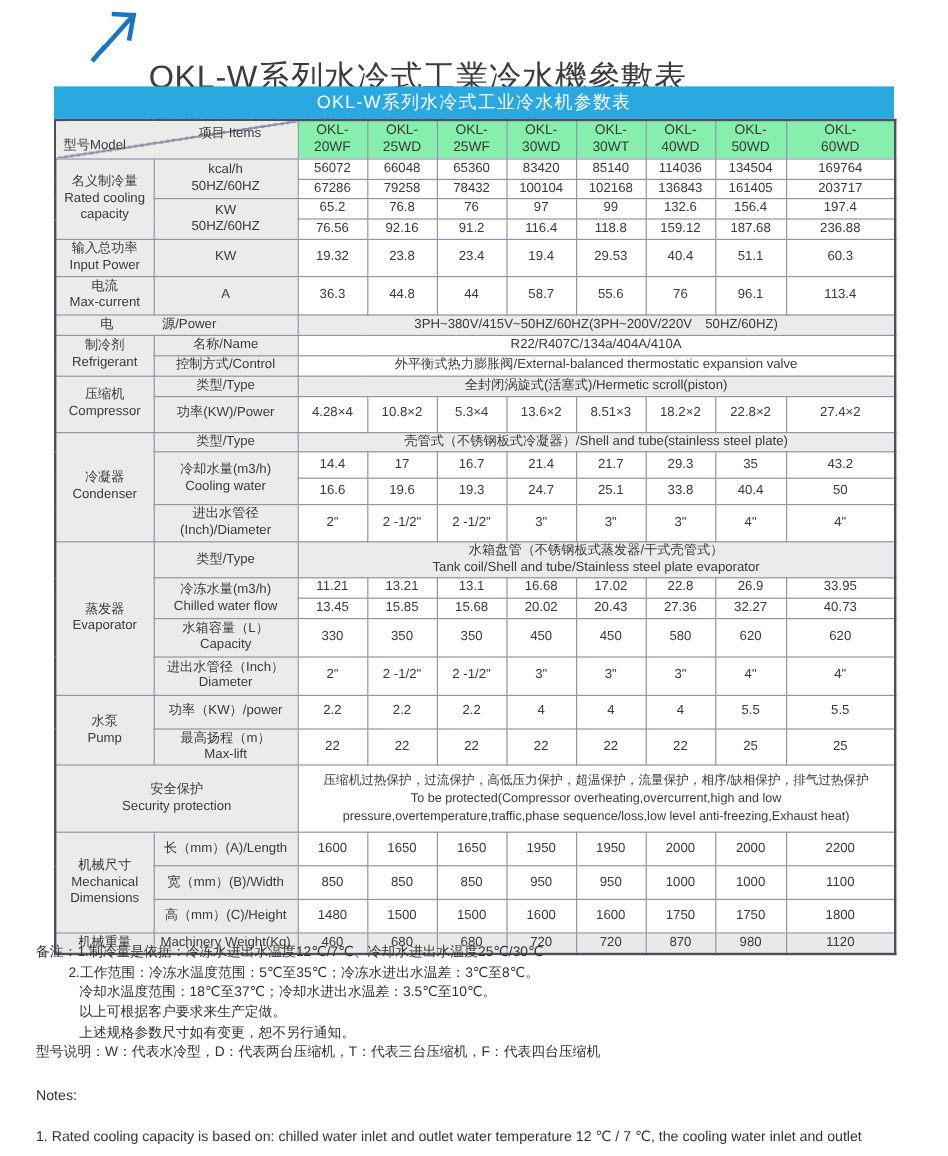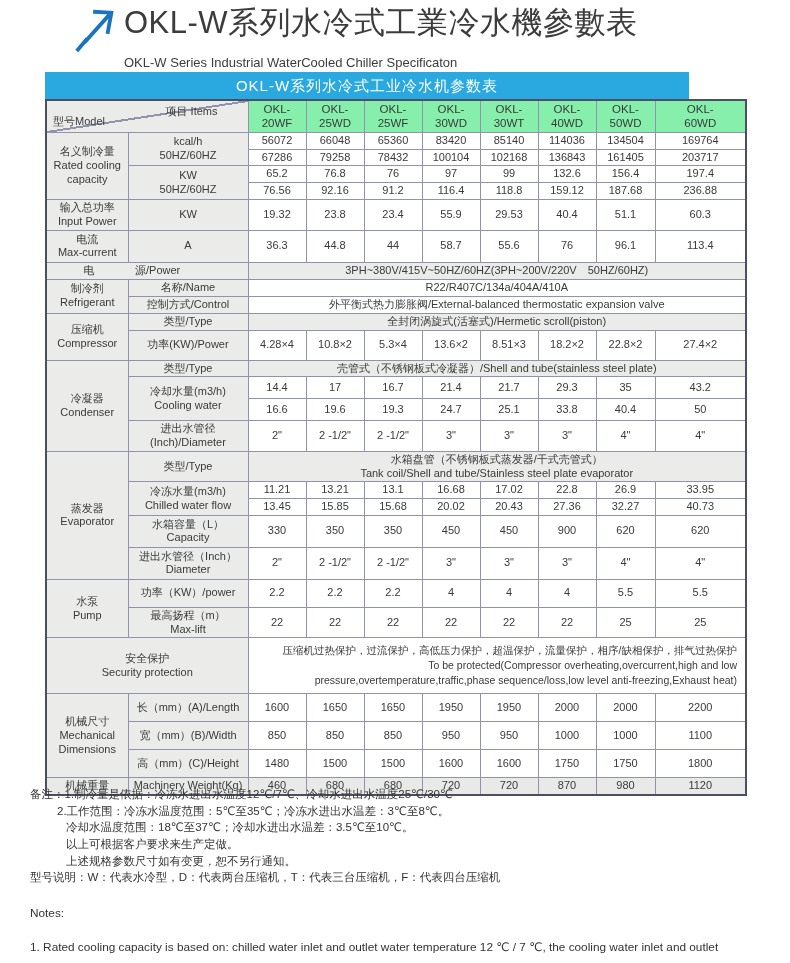--- a/index.html
+++ b/index.html
@@ -3,39 +3,39 @@
 <meta charset="utf-8">
 <style>
   * { margin:0; padding:0; box-sizing:border-box; }
   html,body { background:#fff; }
   body { width:790px; height:963px; font-family:"Liberation Sans","DejaVu Sans",sans-serif; color:#3a3a3a; }
   .page { position:relative; width:790px; height:963px; background:#fff; overflow:hidden; }
 
   
   .hdr { position:absolute; left:72px; top:4px; display:flex; align-items:flex-start; }
   .hdr-icon { width:48px; height:50px; margin-right:4px; flex:0 0 auto; }
-  .hdr-cn { font-size:31px; letter-spacing:0.5px; color:#3c3c3c; line-height:1.2; }
+  .hdr-cn { font-size:27px; letter-spacing:0.5px; color:#3c3c3c; line-height:1.2;margin-top:44px; }
   .hdr-en { font-size:13px; color:#3c3c3c; margin-top:14px; }
 
   
-  .banner { position:absolute; left:45px; top:72px; width:644px; height:27px;
+  .banner { position:absolute; left:45px; top:72px; width:700px; height:27px;
             background:#29a9e0; color:#fff; text-align:center; line-height:27px;
             font-size:15px; letter-spacing:1px; }
 
   
   table { position:absolute; left:45px; top:99px; width:700px; border-collapse:collapse;
           table-layout:fixed; border:2px solid #4c4f63; }
   td { border:1px solid #9093ab; font-size:11px; text-align:center; vertical-align:middle;
        padding:1px 2px; white-space:pre-line; line-height:1.25; color:#3a3a3a; }
   td.lab { background:#ebebe9; }
   td.v   { background:#fff; }
   td.g   { background:#ebebe9; }
   td.model { background:#86efac; font-size:11.5px; }
   tr.grayrow td { background:#e9e9e7; }
-  td.sec  { text-align:right; font-size:10.5px; line-height:1.45; padding:2px 8px; }
+  td.sec  { text-align:center; font-size:10.5px; line-height:1.45; padding:2px 8px; }
 
   .h16{height:16px}.h17{height:17px}.h19{height:15px}.h22{height:22px}.h28{height:28px}
   .h29{height:29px}.h30{height:30px}.h31{height:31px}.h32{height:32px}.h56{height:56px}
 
   
   td.corner { position:relative; padding:0;
     background:linear-gradient(to bottom right,#ebebe9 calc(50% - 1px),#8f93ab calc(50% - 1px),#8f93ab calc(50% + 1px),#ebebe9 calc(50% + 1px)); }
   .corner-model { position:absolute; left:6px; bottom:3px; font-size:11px; }
   .corner-items { position:absolute; right:30px; top:4px; font-size:11px; }
 
@@ -151,21 +151,21 @@
           <td class="v">187.68</td>
           <td class="v">236.88</td>
         </tr>
     <tr class="h31">
       <td class="lab">输入总功率
 Input Power</td>
       <td class="lab">KW</td>
     <td class="v">19.32</td>
           <td class="v">23.8</td>
           <td class="v">23.4</td>
-          <td class="v">55.9</td>
+          <td class="v">19.4</td>
           <td class="v">29.53</td>
           <td class="v">40.4</td>
           <td class="v">51.1</td>
           <td class="v">60.3</td>
         </tr>
     <tr class="h32">
       <td class="lab">电流
 Max-current</td>
       <td class="lab">A</td>
     <td class="v">36.3</td>
@@ -278,21 +278,21 @@
           <td class="v">40.73</td>
         </tr>
     <tr class="h32">
       <td class="lab">水箱容量（L）
 Capacity</td>
     <td class="v">330</td>
           <td class="v">350</td>
           <td class="v">350</td>
           <td class="v">450</td>
           <td class="v">450</td>
-          <td class="v">900</td>
+          <td class="v">580</td>
           <td class="v">620</td>
           <td class="v">620</td>
         </tr>
     <tr class="h32">
       <td class="lab">进出水管径（Inch）
 Diameter</td>
     <td class="v">2"</td>
           <td class="v">2 -1/2"</td>
           <td class="v">2 -1/2"</td>
           <td class="v">3"</td>

